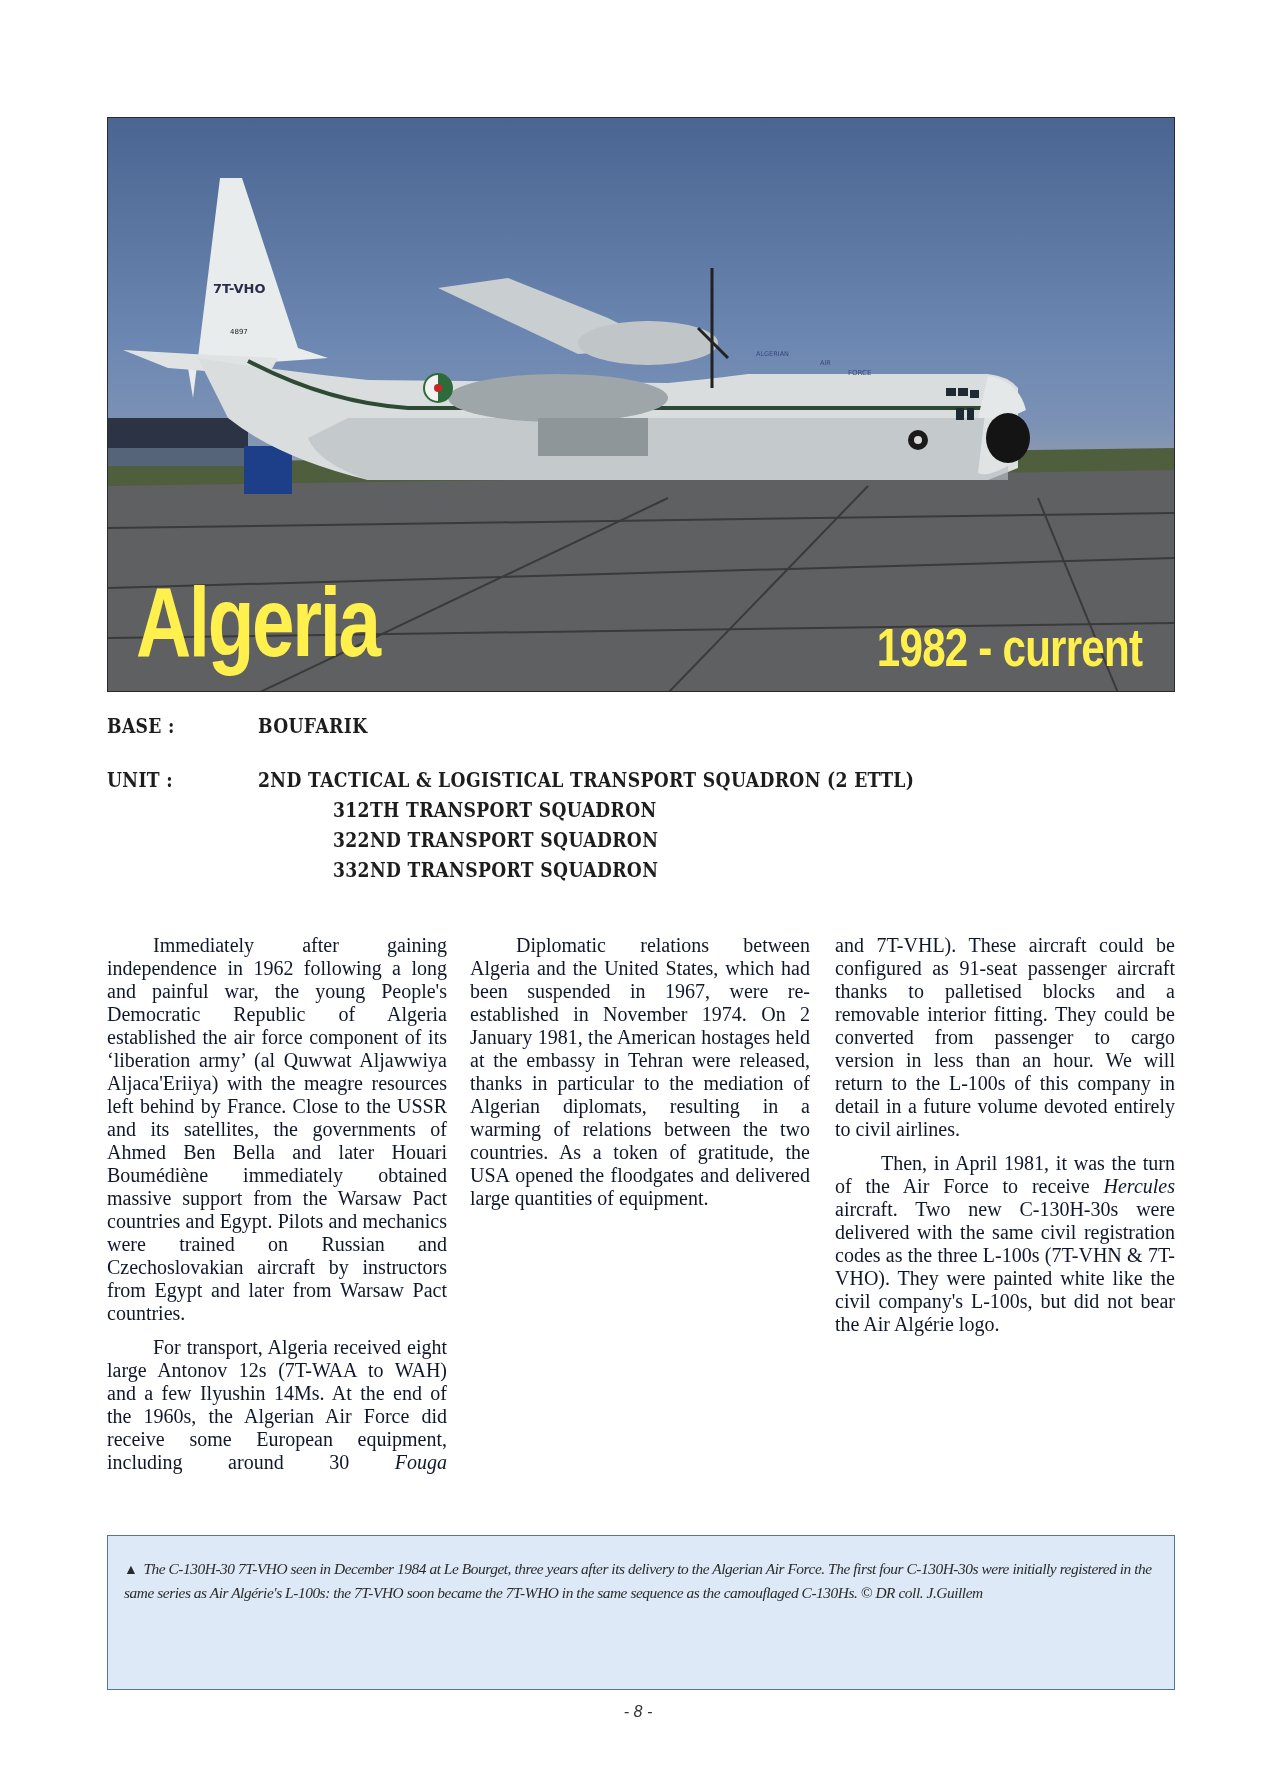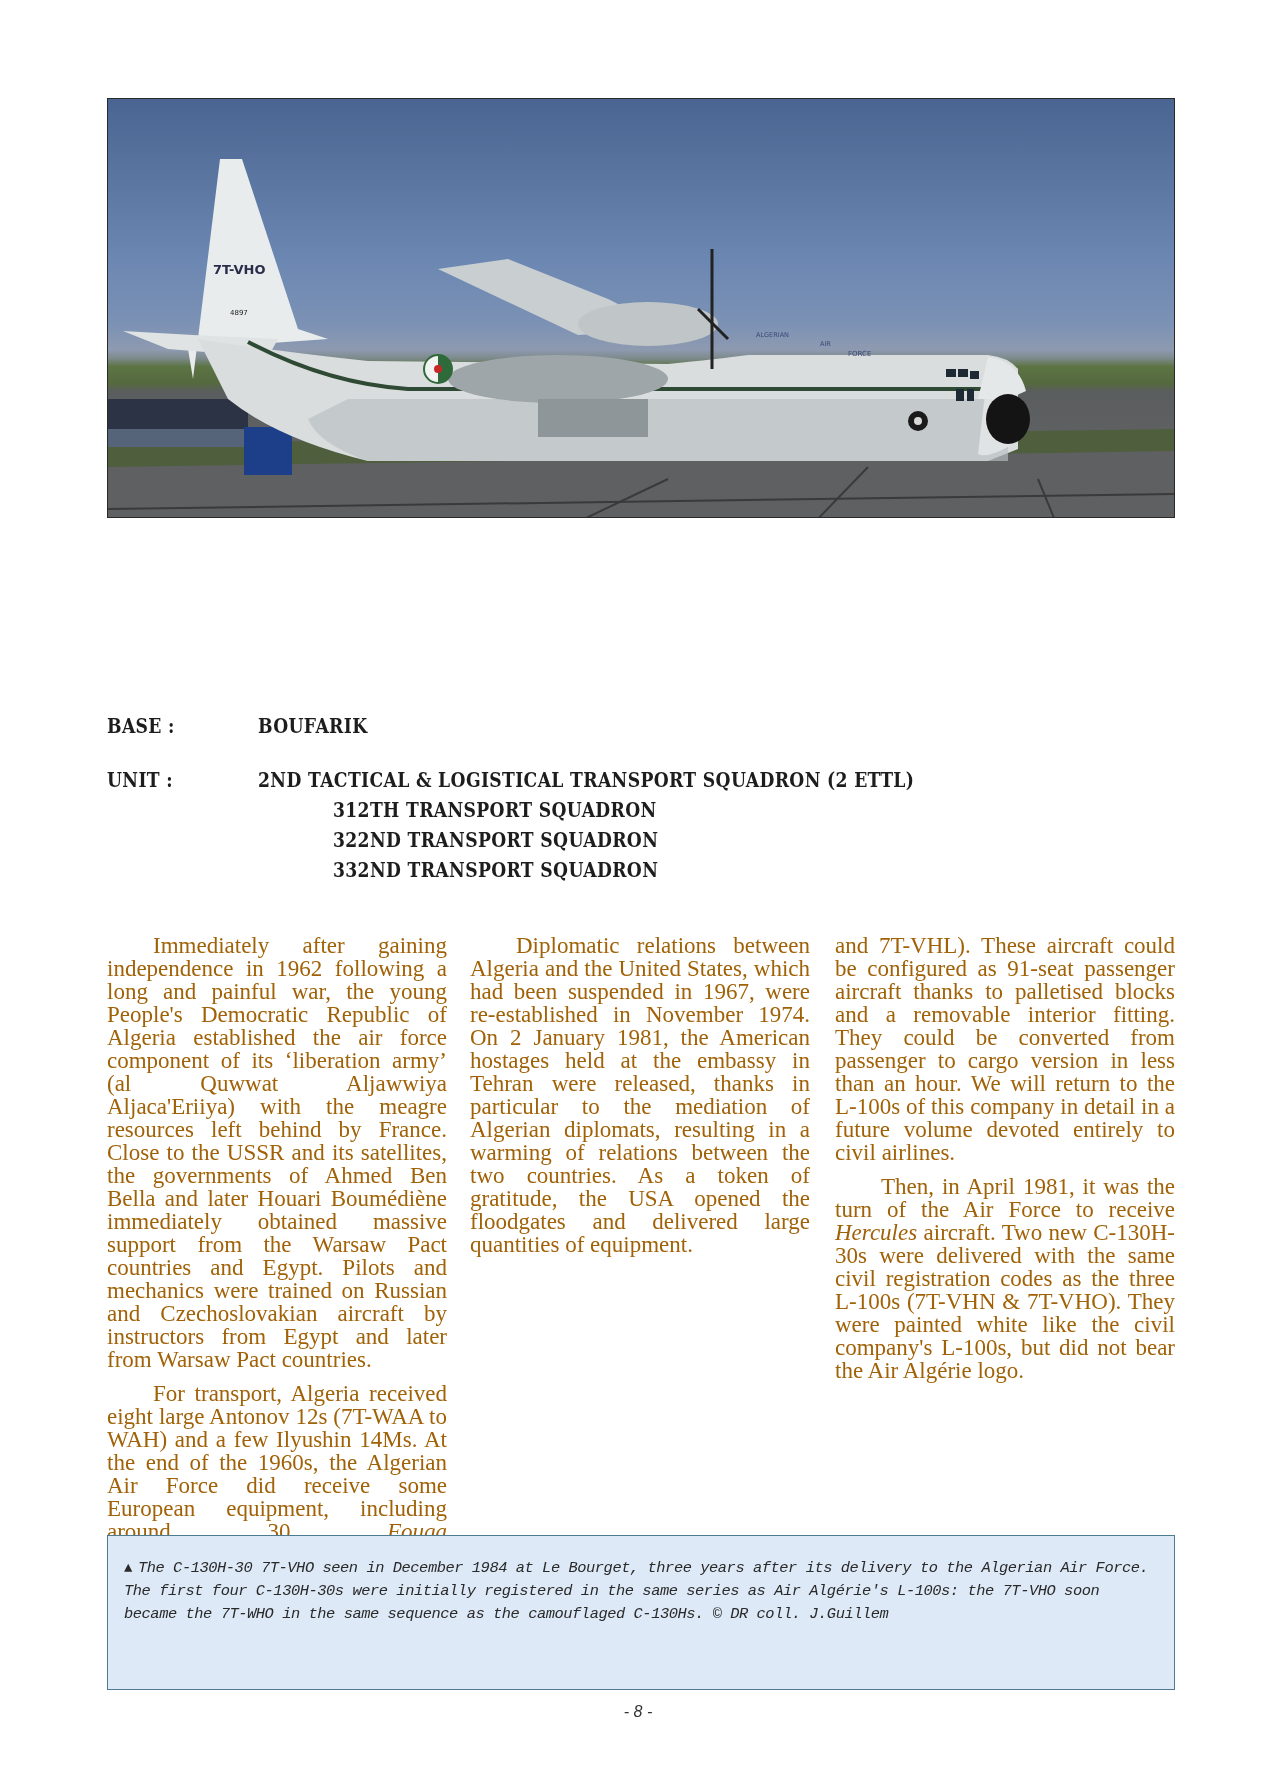--- a/index.html
+++ b/index.html
@@ -1,19 +1,19 @@
 <!DOCTYPE html>
 <html><head>
 <meta charset="utf-8">
 <style>
   html, body { margin: 0; padding: 0; background: #ffffff; }
   body { width: 1276px; height: 1789px; position: relative; overflow: hidden; }
 
   .photo {
-    position: absolute; left: 107px; top: 98px; width: 1068px; height: 420px;
+    position: absolute; left: 107px; top: 117px; width: 1068px; height: 575px;
     border: 1px solid #2a2a2a; overflow: hidden; box-sizing: border-box;
     background: linear-gradient(180deg, #4a6591 0%, #5d78a3 22%, #6d88b2 40%, #7c92b5 54%, #8e9ab0 60%, #7d8a8c 62%, #5c7444 64%, #55693f 68%, #5a5d5d 70%, #66676a 100%);
   }
   .photo svg { position: absolute; left: 0; top: 0; }
 
   .title-main {
     position: absolute; left: 28px; top: 455px;
     font-family: "Liberation Sans", sans-serif; font-weight: bold;
     font-size: 98px; color: #fff04d; letter-spacing: -3px;
     transform: scaleX(0.78); transform-origin: left top; line-height: 1;
@@ -26,32 +26,32 @@
   }
 
   .stencil {
     font-family: "DejaVu Serif", serif; font-weight: bold; color: #1d1d1d;
     font-size: 20px; letter-spacing: 0.4px; position: absolute; white-space: nowrap;
     transform: scaleX(0.86); transform-origin: left top;
   }
 
   .col {
     position: absolute; top: 934px; width: 340px;
-    font-family: "Liberation Serif", serif; font-size: 23px; line-height: 23px;
-    color: #a16207; text-align: justify; hyphens: none;
+    font-family: "Liberation Serif", serif; font-size: 20px; line-height: 23px;
+    color: #0f172a; text-align: justify; hyphens: none;
   }
   .col p { margin: 0 0 11px 0; }
   .col p.ind { text-indent: 46px; }
   .col p.last { text-align-last: justify; }
 
   .caption-box {
     position: absolute; left: 107px; top: 1535px; width: 1068px; height: 155px;
     box-sizing: border-box; background: #dde9f6; border: 1px solid #4e7b8f;
     padding: 21px 16px 0 16px;
-    font-family: Liberation Mono, monospace; font-style: italic;
+    font-family: Liberation Serif, serif; font-style: italic;
     font-size: 15.4px; line-height: 23px; color: #2a2a2a;
     letter-spacing: -0.45px;
   }
   .caption-box p { margin: 0 0 17px 0; }
   .caption-box .mark { font-style: normal; font-size: 14px; margin-right: 6px; }
 
   .page-num {
     position: absolute; top: 1703px; left: 0; width: 1276px; text-align: center;
     font-family: "Liberation Sans", sans-serif; font-style: italic; font-size: 16px; color: #333;
   }

